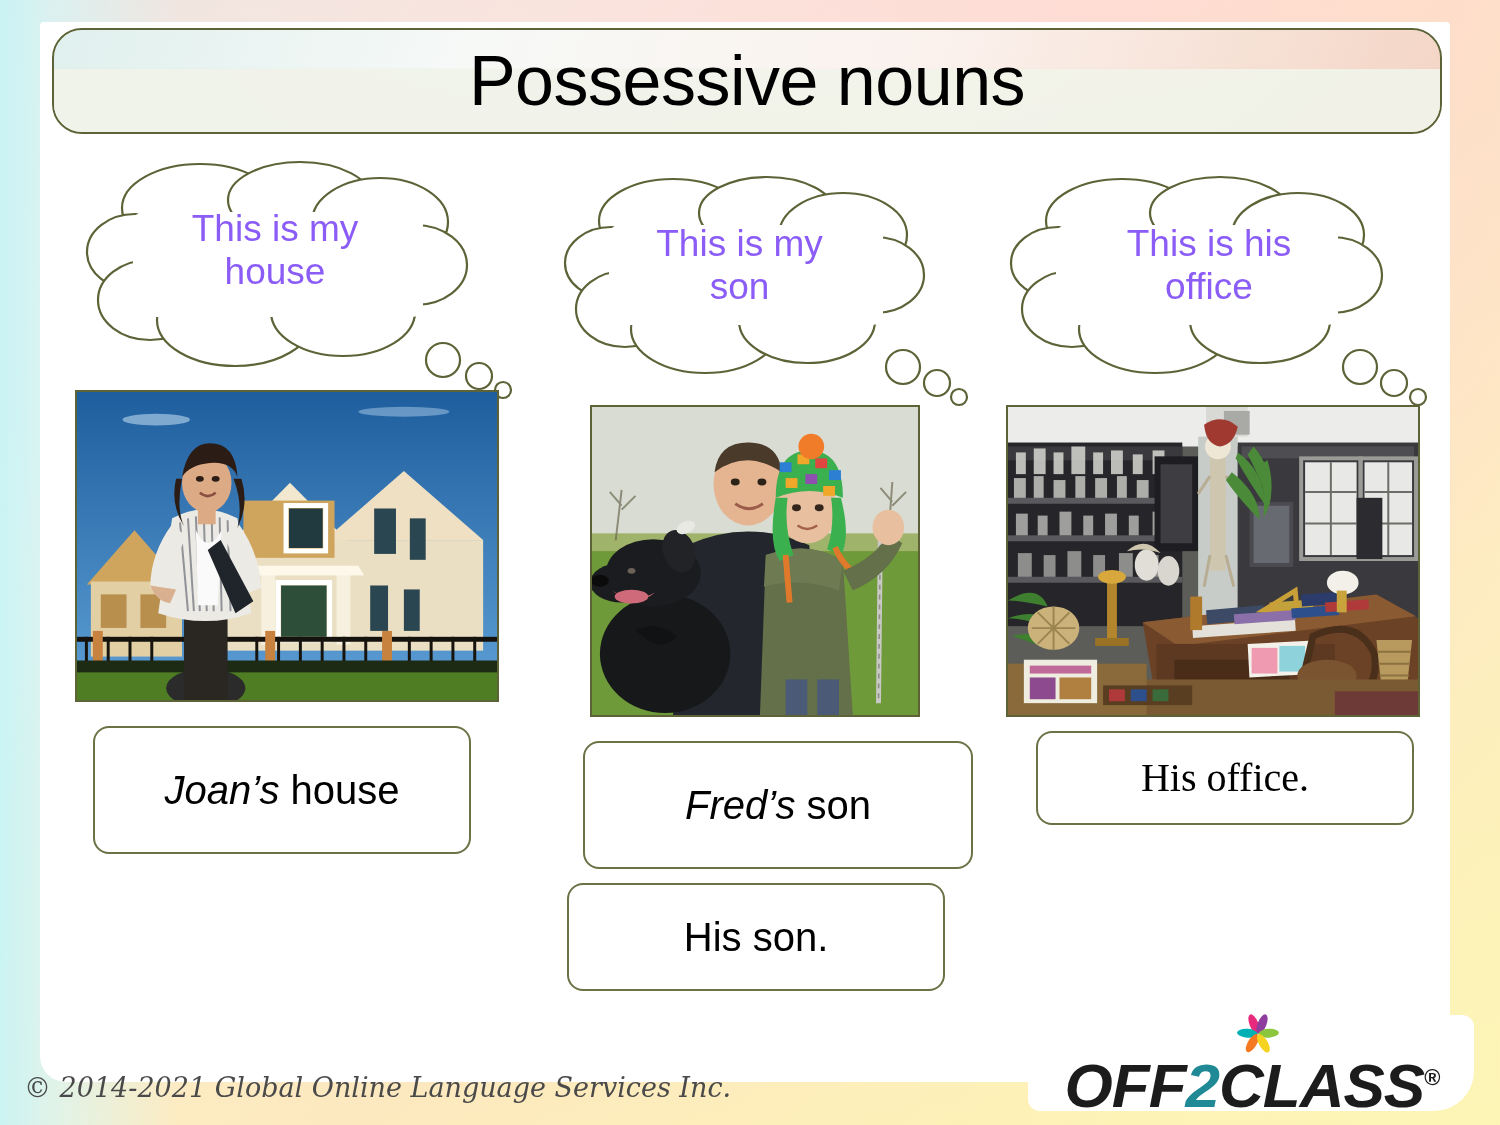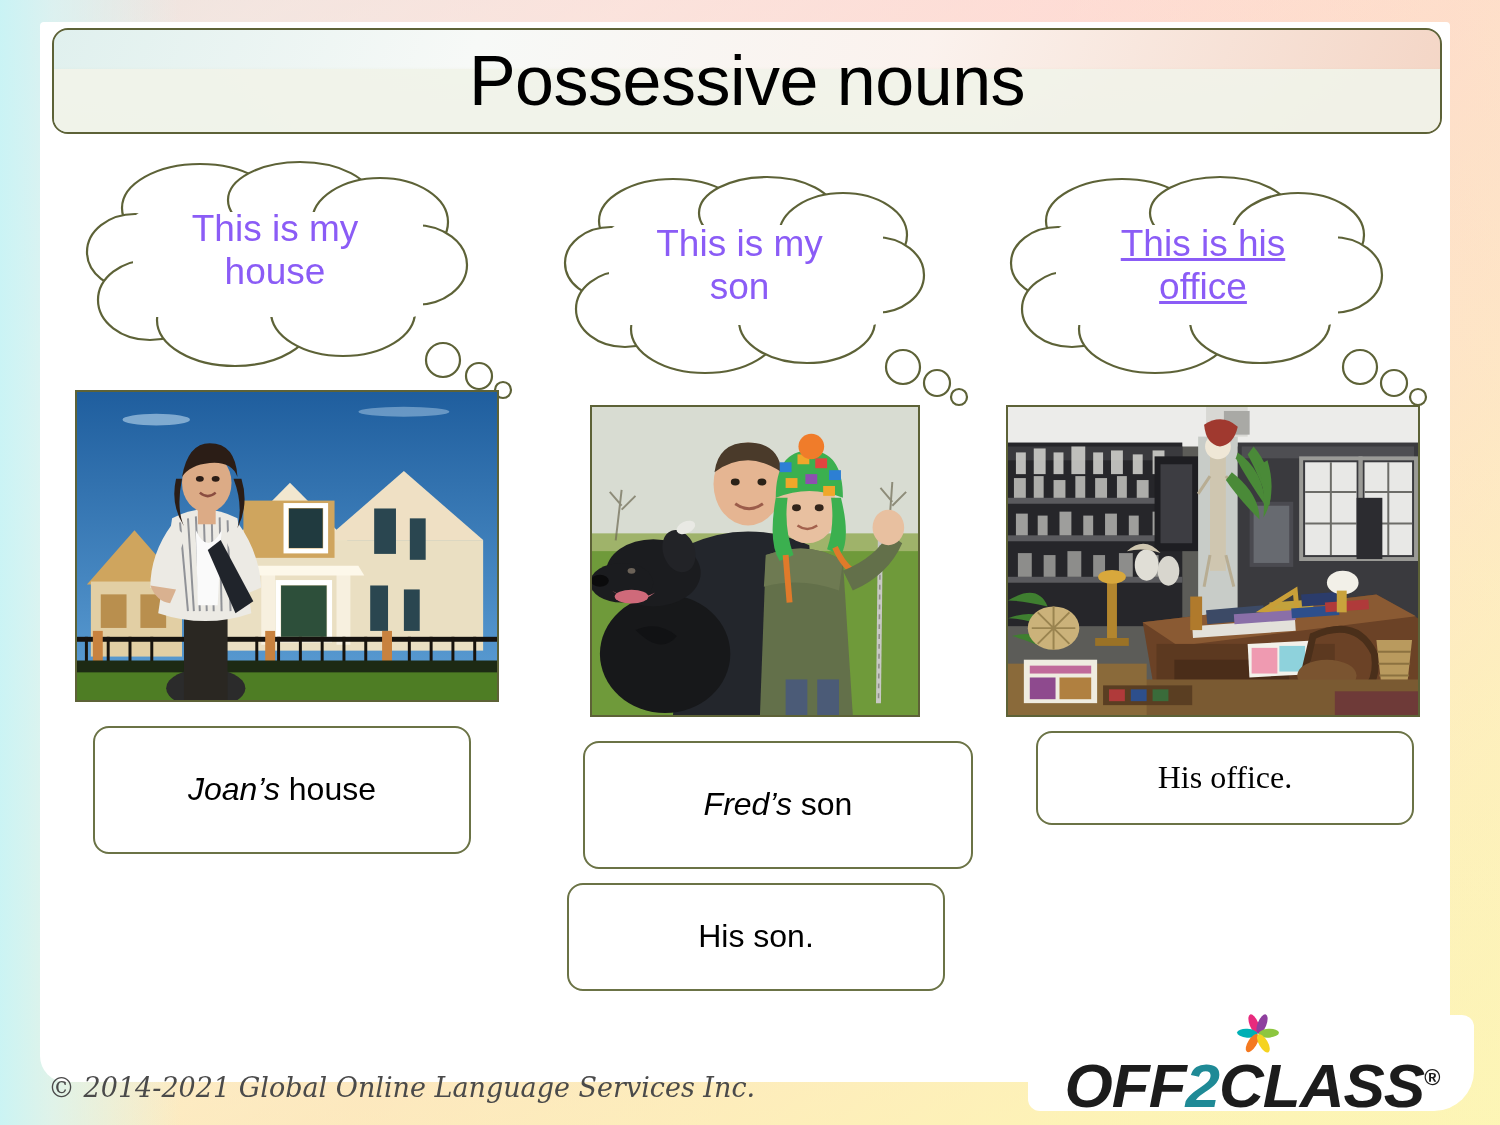--- a/index.html
+++ b/index.html
@@ -59,21 +59,21 @@
   }
 
   
   #title-bar {
     position: absolute;
     left: 52px;
     top: 28px;
     width: 1390px;
     height: 106px;
     border: 2px solid #5d6237;
-    border-radius: 16px;
+    border-radius: 30px;
     background:
       linear-gradient(to bottom,
         rgba(255,255,255,0.12) 0%,
         rgba(255,255,255,0.12) 36%,
         rgba(246,246,238,0.88) 40%,
         rgba(238,240,230,0.92) 100%);
     display: flex;
     align-items: center;
     justify-content: center;
     z-index: 3;
@@ -127,21 +127,21 @@
   .bubble-text {
     position: absolute;
     text-align: center;
     font-size: 37px;
     line-height: 1.15;
     color: #8b5cf6;
     z-index: 2;
   }
   #col-0 .bubble-text { left: 55px; top: 48px;  width: 290px; }
   #col-1 .bubble-text { left: 42px; top: 48px;  width: 285px; }
-  #col-2 .bubble-text { left: 58px; top: 48px;  width: 290px; text-decoration: underline; }
+  #col-2 .bubble-text { left: 64px; top: 48px;  width: 290px; }
 
   
   .photo {
     position: relative;
     border: 2px solid #5d6237;
     overflow: hidden;
     background: #ddd;
   }
   #photo-0 { width: 424px; height: 312px; margin-left: 0px;  }
   #photo-1 { width: 330px; height: 312px; margin-left: 35px; }
@@ -151,38 +151,38 @@
 
   
   .answer {
     border: 2px solid #6b7346;
     border-radius: 16px;
     background: #fff;
     display: flex;
     align-items: center;
     justify-content: center;
     text-align: center;
-    font-size: 32px;
+    font-size: 40px;
     color: #000;
     line-height: 1.12;
     padding: 4px 10px;
   }
   .answer .poss { font-style: italic; }
 
   #col-0 .answer.a1 { margin-top: 24px; width: 378px; height: 128px; margin-left: 18px; }
   #col-0 .answer.a2 { margin-top: 14px; width: 378px; height: 94px;  margin-left: 18px; }
   #col-1 .answer.a1 { margin-top: 24px; width: 390px; height: 128px; margin-left: 28px; }
   #col-1 .answer.a2 { margin-top: 14px; width: 378px; height: 108px;  margin-left: 12px; }
   #col-2 .answer.a1 { margin-top: 14px; width: 378px; height: 135px; margin-left: 36px; }
   #col-2 .answer.a2 { margin-top: 14px; width: 378px; height: 94px;  margin-left: 36px; font-family: Liberation Serif, serif; }
 
   
   #copyright {
     position: absolute;
-    left: 48px;
+    left: 24px;
     bottom: 22px;
     font-family: "DejaVu Serif", serif;
     font-style: italic;
     font-size: 27px;
     color: #4a4a4a;
     z-index: 4;
     white-space: nowrap;
   }
   #logo {
     position: absolute;

